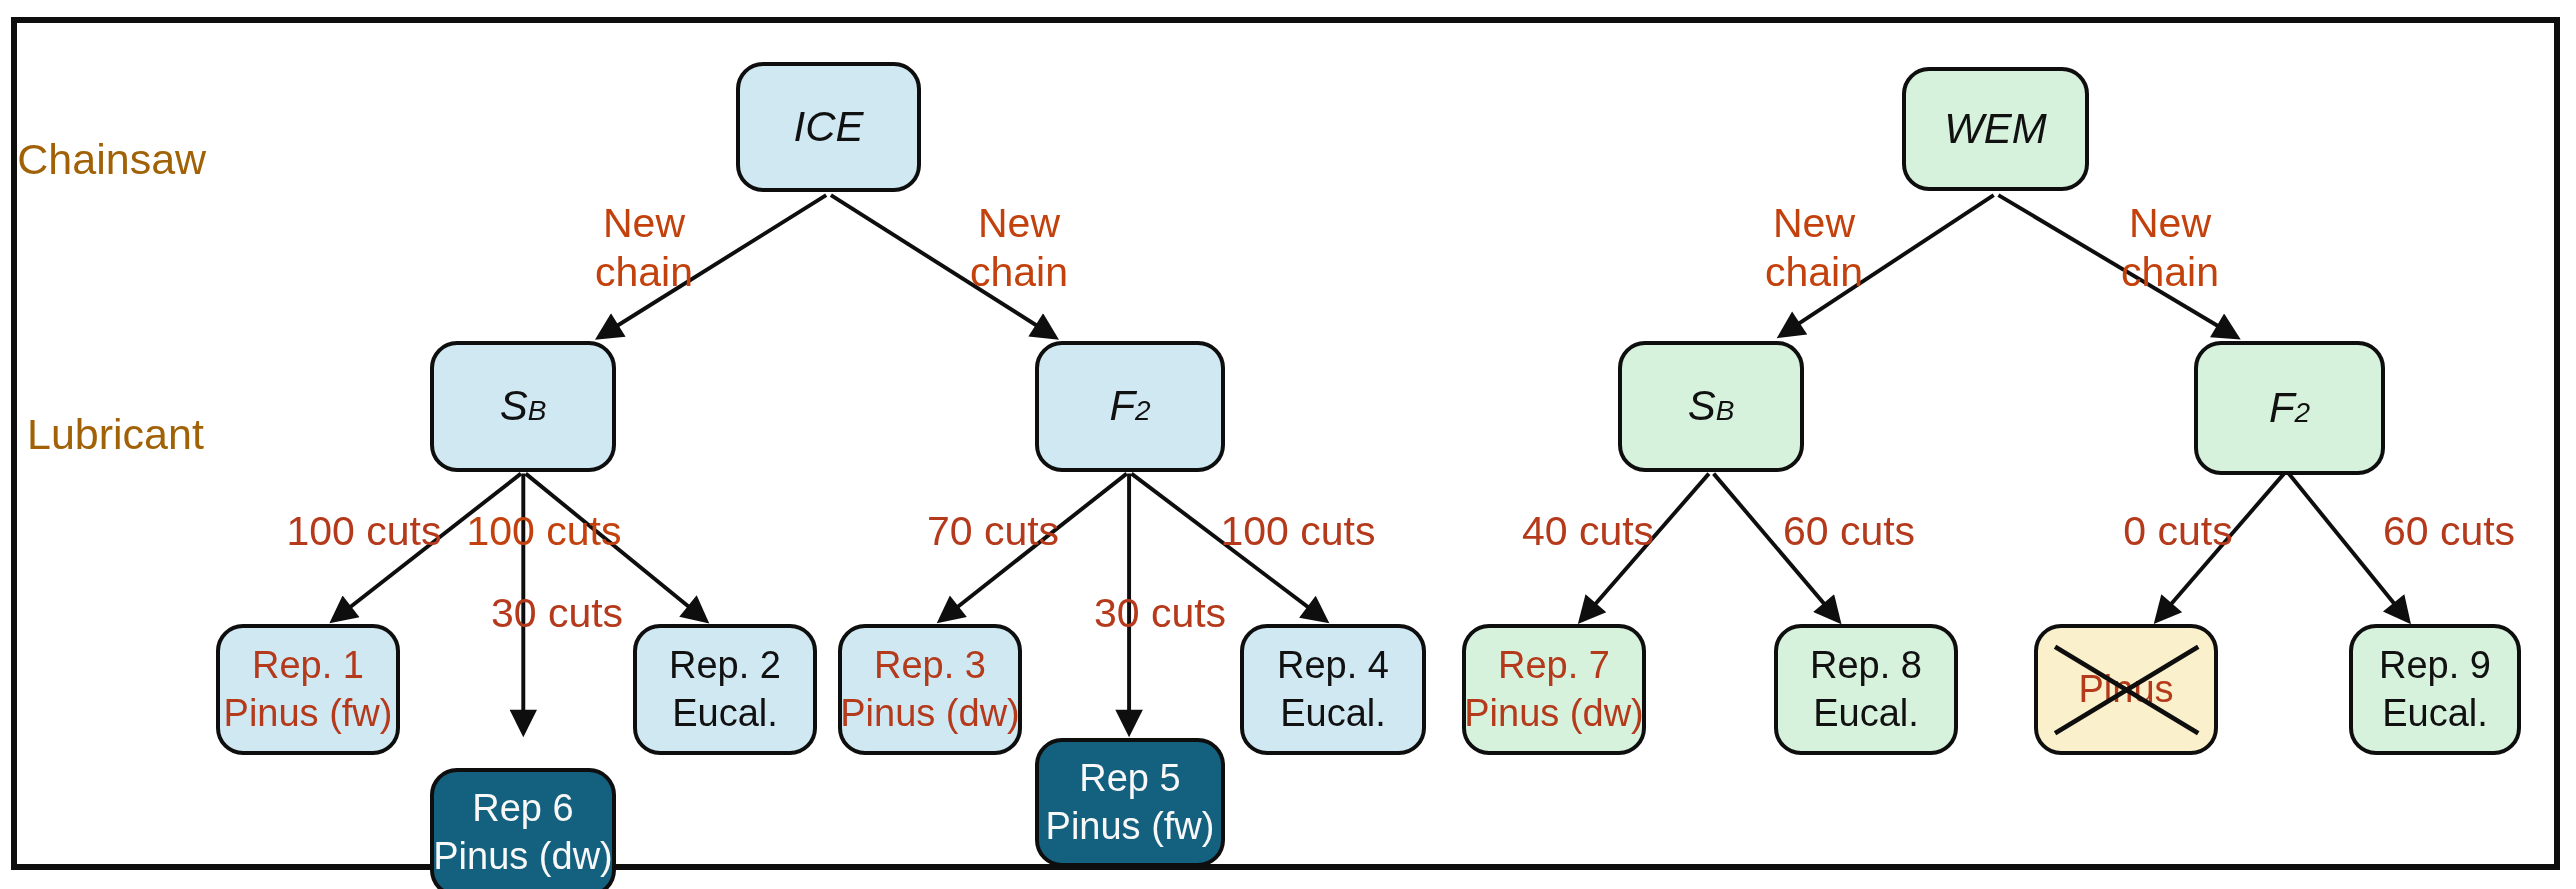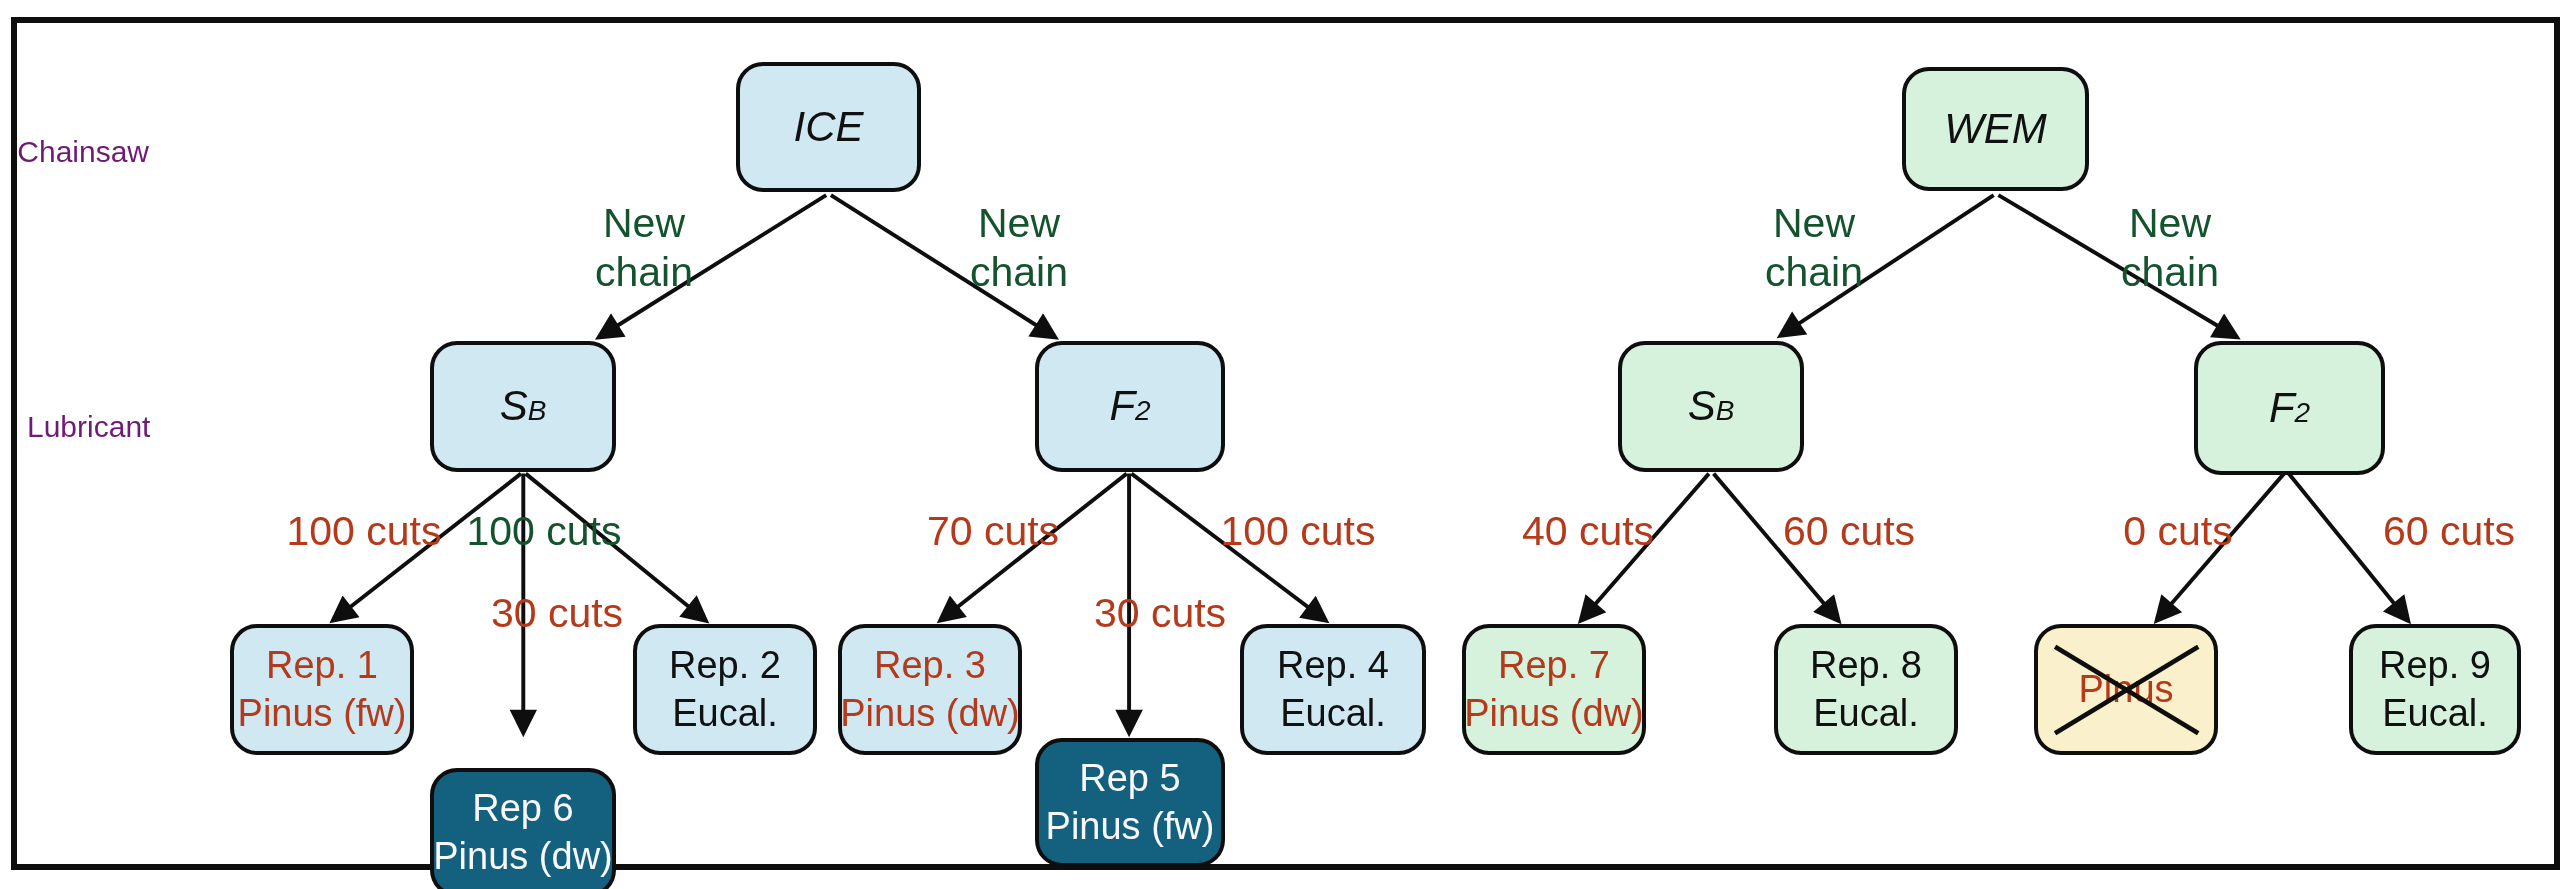--- a/index.html
+++ b/index.html
@@ -1,32 +1,32 @@
 <!DOCTYPE html>
 <html style="font-size:12.6px"><head>
 <meta charset="utf-8">
 <style>
   html,body{margin:0;padding:0;background:#ffffff;}
   .canvas{position:relative;width:2576px;height:889px;background:#ffffff;
           font-family:"Liberation Sans",sans-serif;color:#111;overflow:hidden;}
   .frame{position:absolute;left:11px;top:17.3px;width:2549px;height:853px;
          box-sizing:border-box;border:6.3px solid #0e0e0e;z-index:0;}
-  .rowlabel{position:absolute;font-size:30px;color:#701a75;white-space:nowrap;z-index:4;}
+  .rowlabel{position:absolute;font-size:43px;color:#a16207;white-space:nowrap;z-index:4;}
   .node{position:absolute;box-sizing:border-box;border:4.7px solid #0e0e0e;border-radius:27px;
         display:flex;flex-direction:column;justify-content:center;align-items:center;
         text-align:center;line-height:1.26;font-size:39px;z-index:2;}
   .node.blue{background:#cfe8f2;}
   .node.green{background:#d6f1dc;text-align:right;}
   .node.dark{background:#14607f;color:#f8f8f8;}
   .node.cream{background:#fbf0cc;}
   .nlabel{font-size:42px;font-style:italic;}
   .sub{font-size:28px;}
   .l1,.l2{display:block;white-space:nowrap;font-size:38px;}
   .redtx{color:#b43a1b;}
-  .navytx{color:#14532d;}
+  .navytx{color:#c2410c;}
   .elabel{position:absolute;transform:translateX(-50%);font-size:41px;line-height:1.2;
           white-space:nowrap;text-align:center;z-index:4;}
   .elabel .ln{display:block;}
   .wires{position:absolute;left:0;top:0;width:2576px;height:889px;z-index:3;pointer-events:none;}
   .wires line{stroke:#0e0e0e;stroke-width:5;}
   .wires line.cross{stroke-width:6;}
 </style>
 </head>
 <body>
 
@@ -50,21 +50,21 @@
   <div class="node blue" style="left:1035px;top:341px;width:190px;height:131px">
     <span class="nlabel"><span>F</span><span class="sub">2</span></span>
   </div>
   <div class="node green" style="left:1618px;top:341px;width:186px;height:131px">
     <span class="nlabel"><span>S</span><span class="sub">B</span></span>
   </div>
   <div class="node green" style="left:2194px;top:341px;width:191px;height:134px">
     <span class="nlabel"><span>F</span><span class="sub">2</span></span>
   </div>
 
-  <div class="node blue" style="left:230px;top:624px;width:184px;height:131px">
+  <div class="node blue" style="left:216px;top:624px;width:184px;height:131px">
     <span class="l1 redtx">Rep. 1</span>
     <span class="l2 redtx">Pinus (fw)</span>
   </div>
   <div class="node dark" style="left:430px;top:768px;width:186px;height:129px">
     <span class="l1">Rep 6</span>
     <span class="l2">Pinus (dw)</span>
   </div>
   <div class="node blue" style="left:633px;top:624px;width:184px;height:131px">
     <span class="l1">Rep. 2</span>
     <span class="l2">Eucal.</span>

